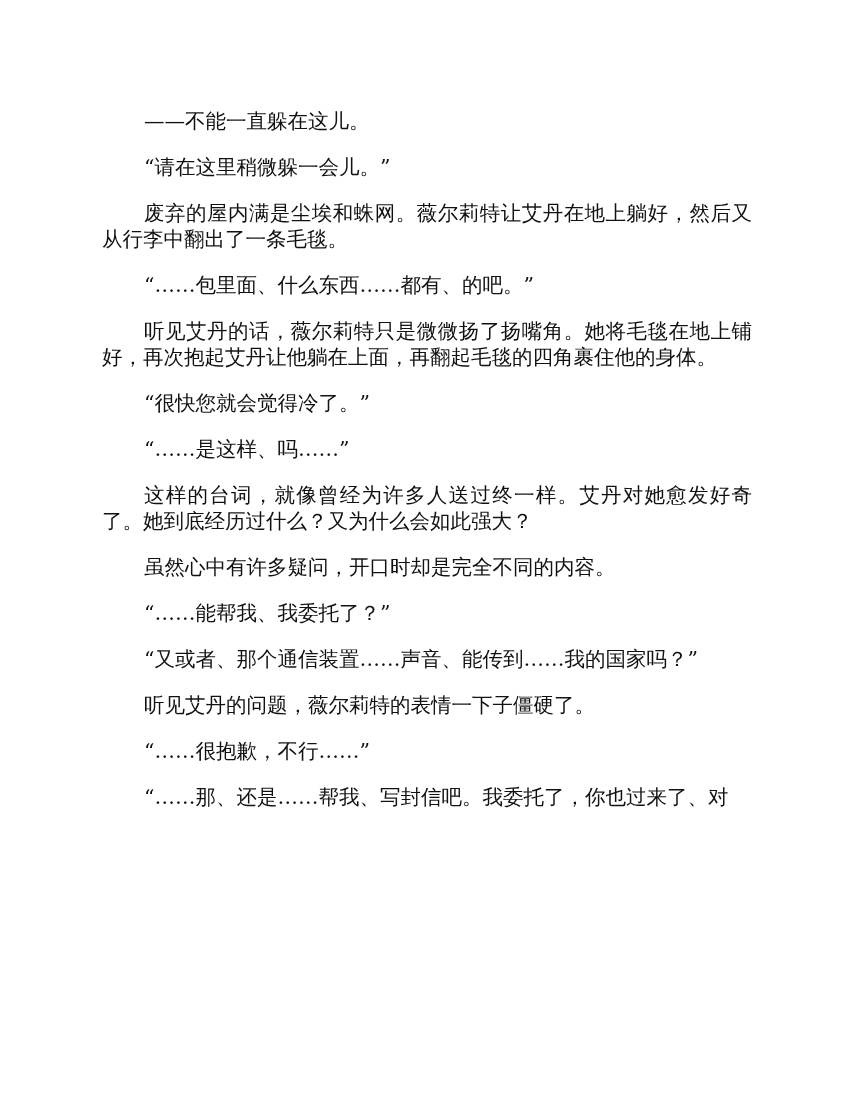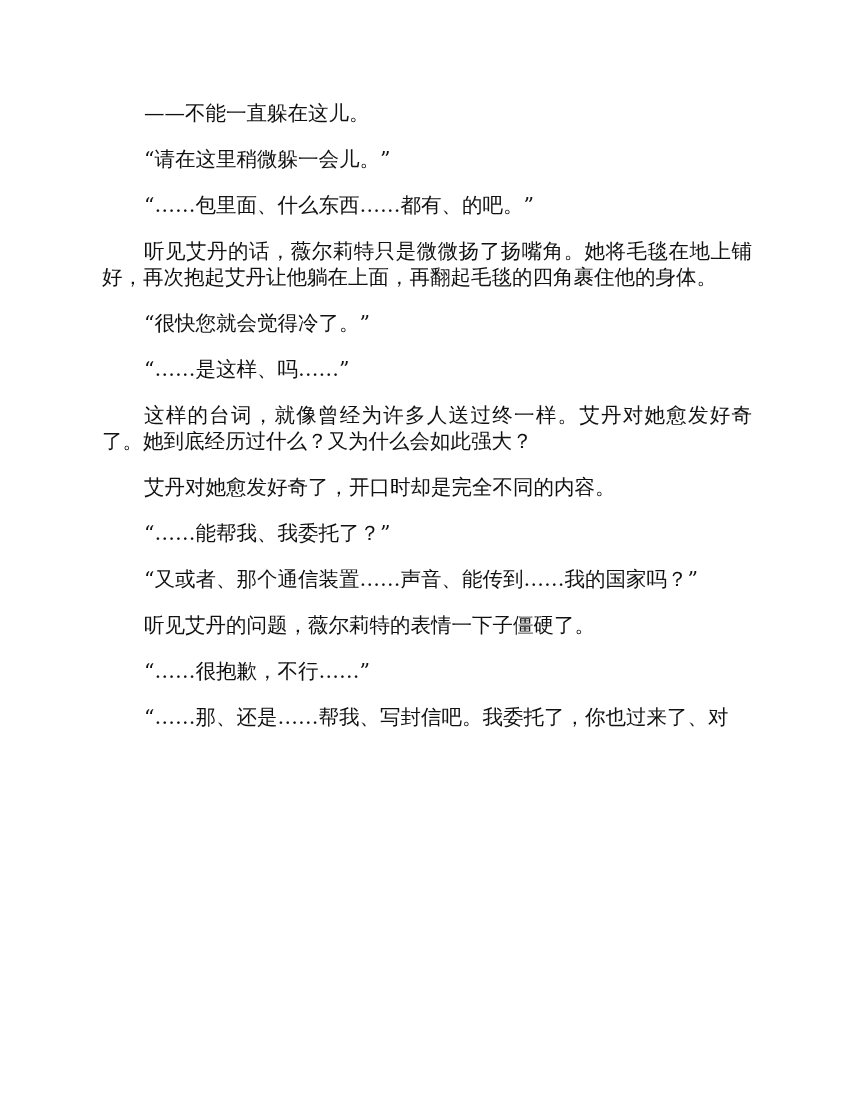--- a/index.html
+++ b/index.html
@@ -17,36 +17,37 @@
       position: absolute;
       left: 102px;
       top: 100px;
       width: 650px;
       font-family: "DejaVu Serif", "Liberation Serif", serif;
       font-size: 20.5px;
       line-height: 26px;
       color: #111111;
     }
     .para {
-      margin: 0 0 20px 0;
+      margin: 8px 0 20px 0;
       text-indent: 42px;
       text-align: justify;
       letter-spacing: 0px;
     }
   </style>
 </head>
 <body>
 
 <div class="page">
   <p class="para">——不能一直躲在这儿。</p>
   <p class="para">“请在这里稍微躲一会儿。”</p>
+  <p class="para">废弃的屋内满是尘埃和蛛网。薇尔莉特让艾丹在地上躺好，然后又从行李中翻出了一条毛毯。</p>
   <p class="para">“……包里面、什么东西……都有、的吧。”</p>
   <p class="para">听见艾丹的话，薇尔莉特只是微微扬了扬嘴角。她将毛毯在地上铺好，再次抱起艾丹让他躺在上面，再翻起毛毯的四角裹住他的身体。</p>
   <p class="para">“很快您就会觉得冷了。”</p>
   <p class="para">“……是这样、吗……”</p>
   <p class="para">这样的台词，就像曾经为许多人送过终一样。艾丹对她愈发好奇了。她到底经历过什么？又为什么会如此强大？</p>
-  <p class="para">艾丹对她愈发好奇了，开口时却是完全不同的内容。</p>
+  <p class="para">虽然心中有许多疑问，开口时却是完全不同的内容。</p>
   <p class="para">“……能帮我、我委托了？”</p>
   <p class="para">“又或者、那个通信装置……声音、能传到……我的国家吗？”</p>
   <p class="para">听见艾丹的问题，薇尔莉特的表情一下子僵硬了。</p>
   <p class="para">“……很抱歉，不行……”</p>
   <p class="para">“……那、还是……帮我、写封信吧。我委托了，你也过来了、对</p>
 </div>
 
 </body></html>

